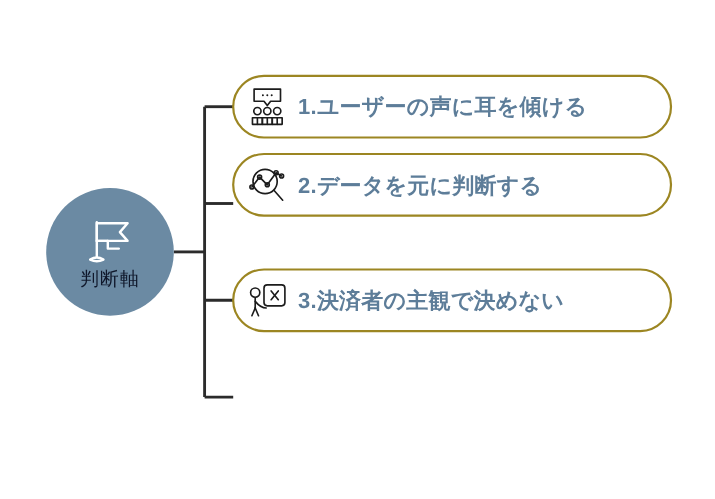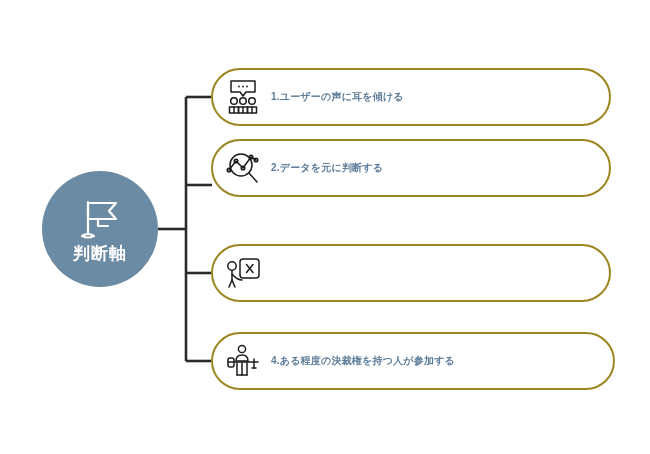--- a/index.html
+++ b/index.html
@@ -38,23 +38,23 @@
     justify-content: center;
     box-sizing: border-box;
   }
   .hub-icon {
     width: 52px;
     height: 46px;
     display: block;
     margin-bottom: 2px;
   }
   .hub-label {
-    color: #ffffff;
+    color: #0f172a;
     font-size: 17px;
-    font-weight: bold;
+    font-weight: normal;
     letter-spacing: 1px;
     line-height: 1;
   }
 
   
   .connectors {
     position: absolute;
     left: 0;
     top: 0;
     width: 650px;
@@ -82,21 +82,21 @@
 
   .row-icon {
     width: 40px;
     height: 40px;
     flex: 0 0 40px;
     margin-right: 8px;
     display: block;
   }
   .row-label {
     color: #5d7d99;
-    font-size: 10px;
+    font-size: 20px;
     font-weight: bold;
     letter-spacing: 0.2px;
     white-space: nowrap;
   }
 </style>
 </head>
 <body>
 
 <div id="diagram">
 
@@ -186,40 +186,17 @@
         <path d="M9 27 l3 7"></path>
 
         <path d="M9 21 q5 6 10 6"></path>
 
         <path d="M20 25 q-3 0 -3 -3 V9 q0 -3 3 -3 H33 q3 0 3 3 v13 q0 3 -3 3 Z"></path>
 
         <line x1="23.5" y1="11.5" x2="30" y2="19.5"></line>
         <line x1="30" y1="11.5" x2="23.5" y2="19.5"></line>
       </g>
     </svg>
-  </div>
-
-  <div class="row row-4">
-    <svg class="row-icon" viewBox="0 0 40 40" aria-hidden="true">
-      <g fill="none" stroke="#1c1c1c" stroke-width="1.5" stroke-linecap="round" stroke-linejoin="round">
-
-        <circle cx="19" cy="8" r="3.6"></circle>
-
-        <path d="M13 20 q0 -6 6 -6 q6 0 6 6 Z"></path>
-
-        <path d="M14 22 v12"></path>
-        <path d="M19 22 v12"></path>
-        <path d="M24 22 v12"></path>
-        <path d="M14 34 h10"></path>
-
-        <line x1="5" y1="21" x2="35" y2="21"></line>
-
-        <rect x="5" y="17" width="6" height="9" rx="2"></rect>
-
-        <path d="M31 21 v6"></path>
-        <path d="M29 27 h4"></path>
-        <path d="M31 21 v-3"></path>
-      </g>
-    </svg>
-    <span class="row-label">4.ある程度の決裁権を持つ人が参加する</span>
-  </div>
+    <span class="row-label">3.決済者の主観で決めない</span>
+  </div>
+
 
 </div>
 
 </body></html>

